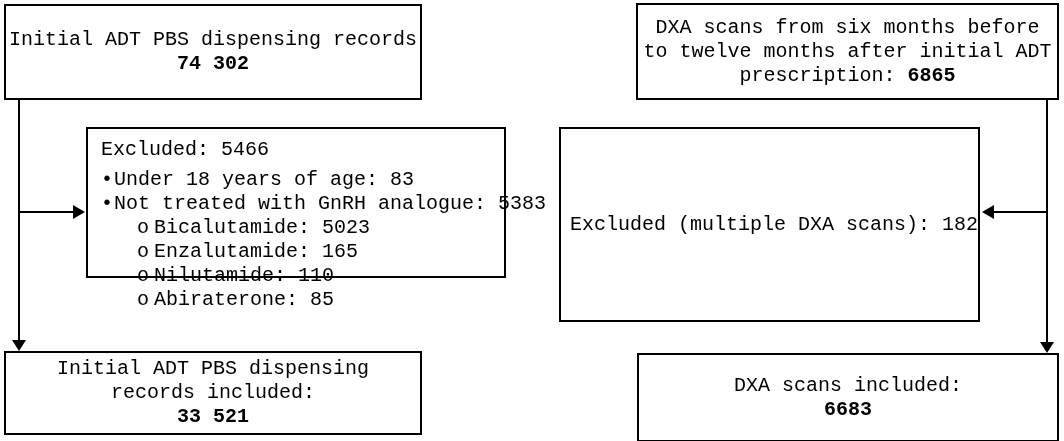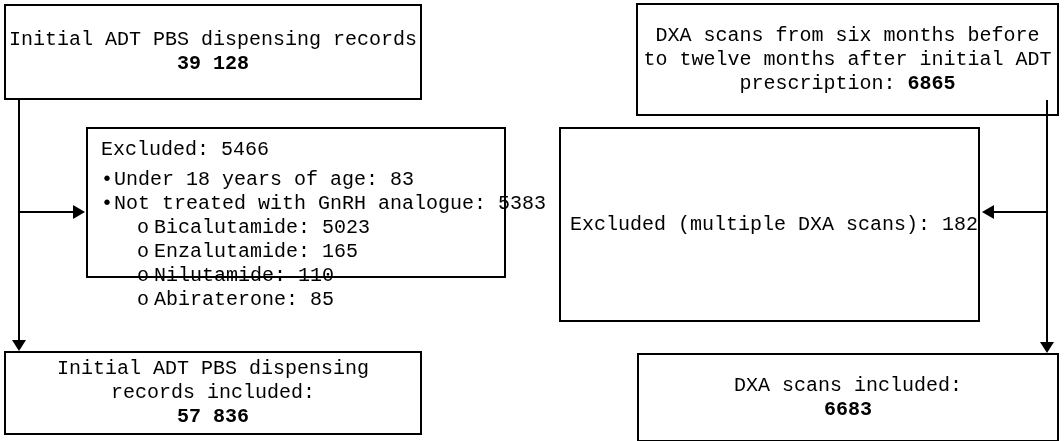--- a/index.html
+++ b/index.html
@@ -32,21 +32,21 @@
     text-align: center;
   }
   .bold { font-weight: bold; }
 
   
   #pbs-top    { left: 4px;   top: 4px;   width: 418px; height: 96px; }
   #pbs-excl   { left: 86px;  top: 127px; width: 420px; height: 151px; padding: 9px 6px 0 13px; }
   #pbs-bottom { left: 4px;   top: 351px; width: 418px; height: 84px; }
 
   
-  #dxa-top    { left: 636px; top: 3px;   width: 423px; height: 113px; }
+  #dxa-top    { left: 636px; top: 3px;   width: 423px; height: 97px; }
   #dxa-excl   { left: 559px; top: 127px; width: 421px; height: 195px; align-items: flex-end; }
   #dxa-bottom { left: 637px; top: 353px; width: 422px; height: 89px; text-align: right; }
 
   
   .excl-header { margin-bottom: 6px; }
   .excl-line { white-space: nowrap; }
   .bullet    { display: inline-block; width: 13px; }
   .sub-line  { margin-left: 36px; }
   .sub-bullet{ display: inline-block; width: 17px; }
 
@@ -72,21 +72,21 @@
     border-top: 7px solid transparent; border-bottom: 7px solid transparent;
     border-right: 12px solid #000000; }
 </style>
 </head>
 <body>
 
 <div id="stage">
 
   <div class="box center-text" id="pbs-top">
     <div>Initial ADT PBS dispensing records</div>
-    <div class="bold">39 128</div>
+    <div class="bold">74 302</div>
   </div>
 
   <div class="box" id="pbs-excl">
     <div class="excl-header">Excluded: 5466</div>
     <div class="excl-line">
       <span class="bullet">•</span><span>Under 18 years of age: 83</span>
     </div>
     <div class="excl-line">
       <span class="bullet">•</span><span>Not treated with GnRH analogue: 5383</span>
     </div>
@@ -100,21 +100,21 @@
       <span class="sub-bullet">o</span><span>Nilutamide: 110</span>
     </div>
     <div class="excl-line sub-line">
       <span class="sub-bullet">o</span><span>Abiraterone: 85</span>
     </div>
   </div>
 
   <div class="box center-text" id="pbs-bottom">
     <div>Initial ADT PBS dispensing</div>
     <div>records included:</div>
-    <div class="bold">57 836</div>
+    <div class="bold">33 521</div>
   </div>
 
   <div class="box center-text" id="dxa-top">
     <div>DXA scans from six months before</div>
     <div>to twelve months after initial ADT</div>
     <div><span>prescription: </span><span class="bold">6865</span></div>
   </div>
 
   <div class="box center-text" id="dxa-excl">
     <div>Excluded (multiple DXA scans): 182</div>

